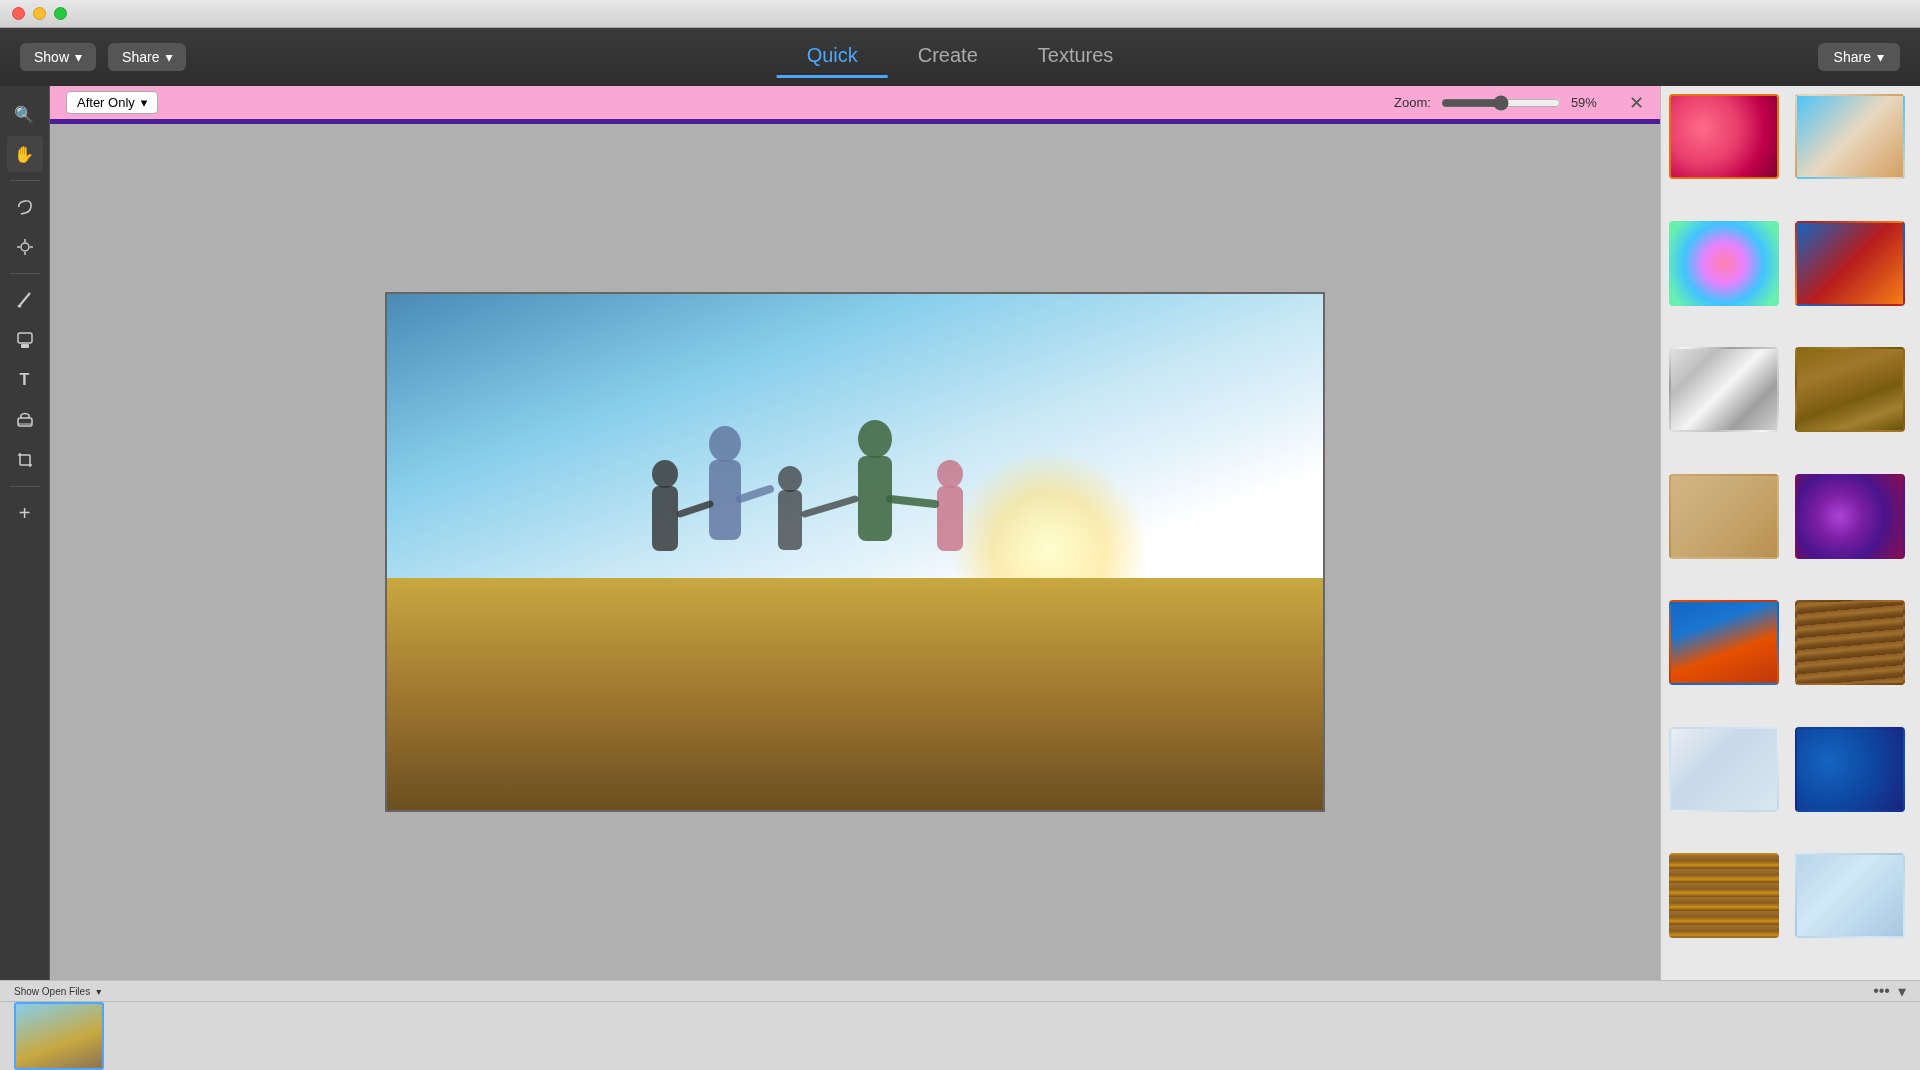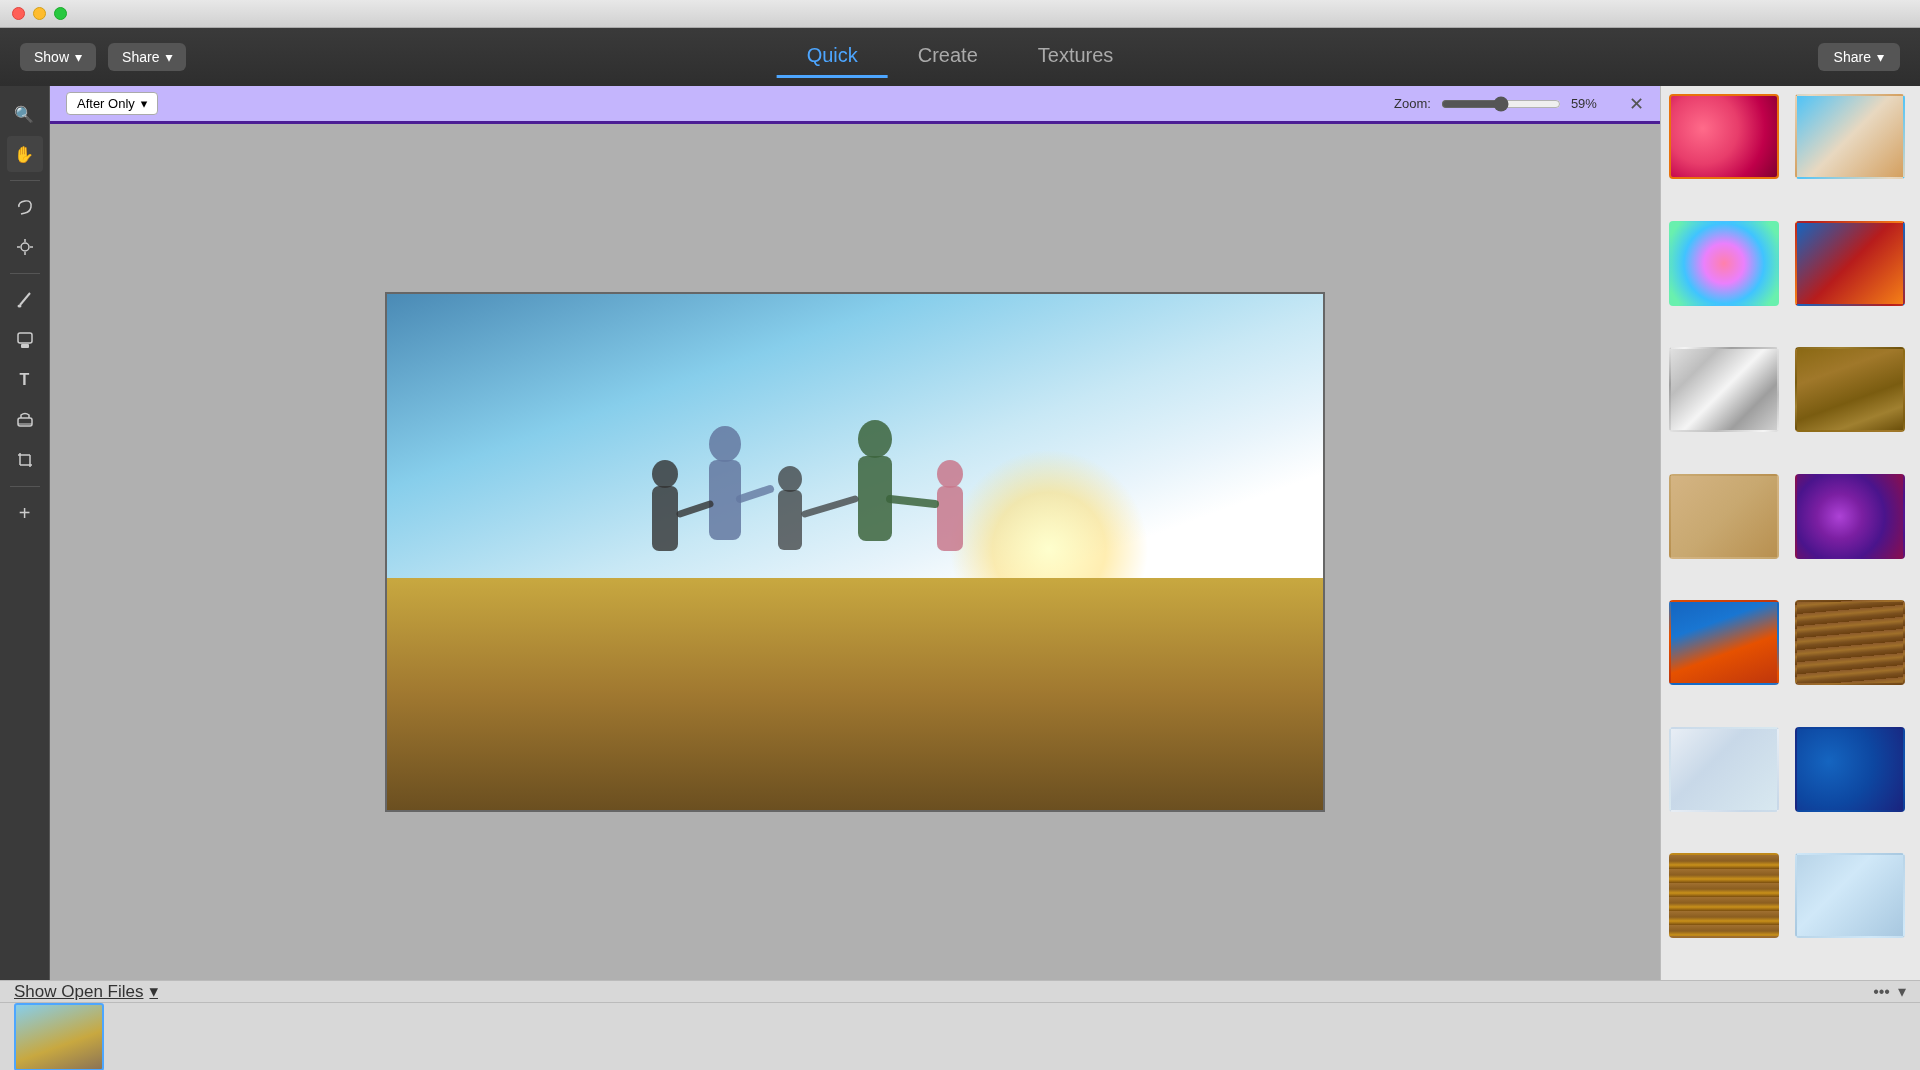--- a/index.html
+++ b/index.html
@@ -127,26 +127,26 @@
     
     #canvas-area {
       flex: 1;
       background: #b0b0b0;
       display: flex;
       flex-direction: column;
       position: relative;
     }
     #canvas-toolbar {
       height: 38px;
-      background: #c4b5fd;
+      background: #f9a8d4;
       display: flex;
       align-items: center;
       padding: 0 16px;
       gap: 16px;
-      border-bottom: 3px solid #4c1d95;
+      border-bottom: 5px solid #4c1d95;
     }
     .view-dropdown {
       display: flex;
       align-items: center;
       gap: 6px;
       background: #fff;
       border: 1px solid #aaa;
       border-radius: 4px;
       padding: 3px 10px;
       font-size: 13px;
@@ -283,26 +283,25 @@
     }
     #bottom-files {
       height: 50px;
       display: flex;
       align-items: center;
       padding: 0 14px;
       gap: 12px;
       border-bottom: 1px solid #bbb;
     }
     .files-label {
-      font-size: 17px;
+      font-size: 10px;
       color: #333;
       display: flex;
-      align-items: center;
+      align-items: flex-start;
       gap: 6px;
-      text-decoration: underline;
     }
     .files-more {
       margin-left: auto;
       display: flex;
       gap: 8px;
     }
     .icon-btn-sm {
       background: none;
       border: none;
       font-size: 16px;

